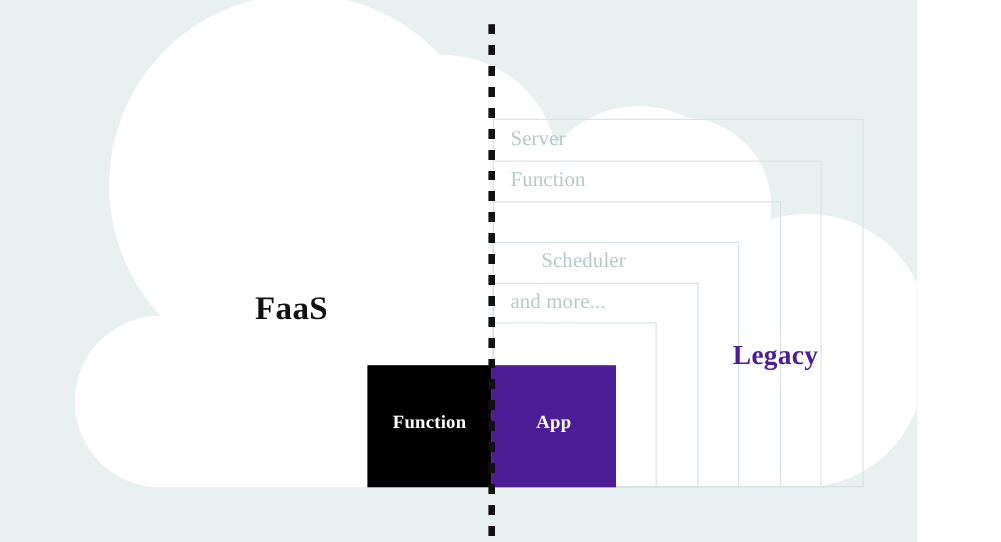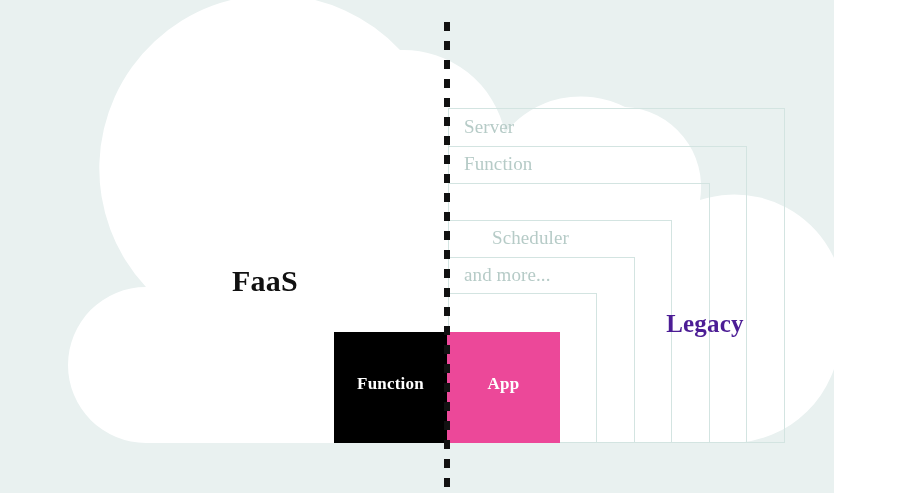--- a/index.html
+++ b/index.html
@@ -54,21 +54,21 @@
     width: 113px;
     height: 111px;
     background: #000000;
   }
   .app-block {
     position: absolute;
     left: 447px;
     top: 332px;
     width: 113px;
     height: 111px;
-    background: #ec4899;
+    background: #4c1d95;
   }
   .block-text {
     position: absolute;
     width: 100%;
     top: 42px;
     text-align: center;
     color: #ffffff;
     font-size: 17px;
     font-weight: bold;
     letter-spacing: 0.2px;

